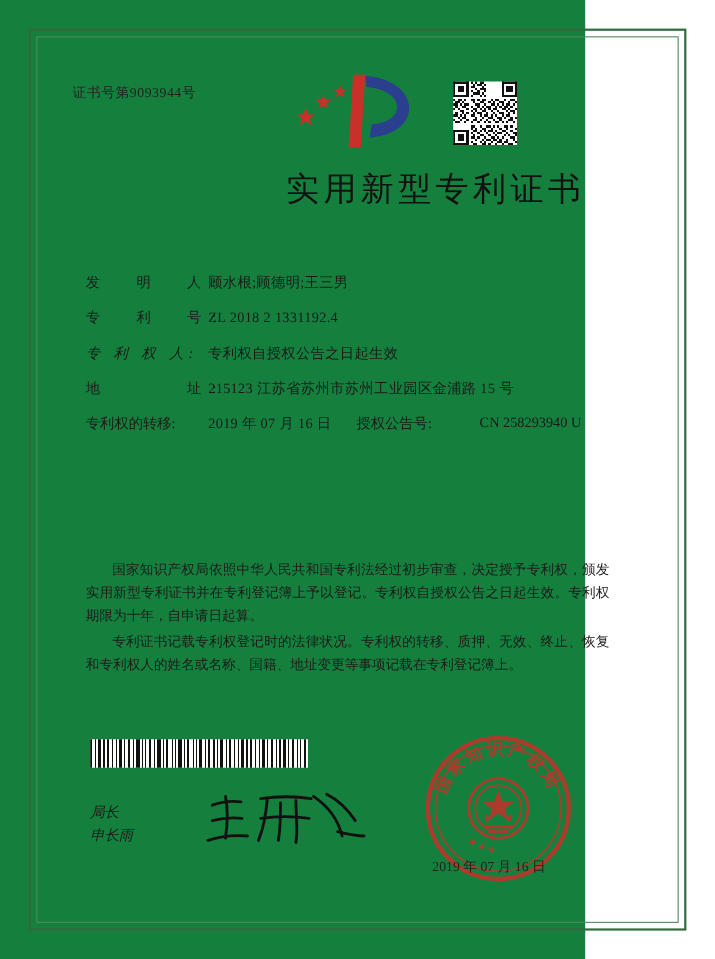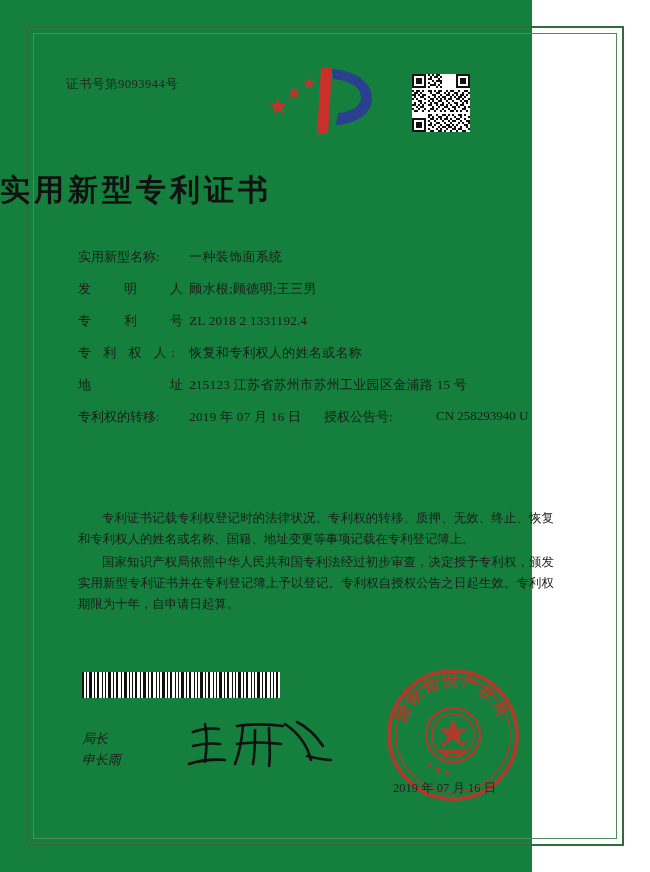--- a/index.html
+++ b/index.html
@@ -54,24 +54,24 @@
   }
   .qr {
     position: absolute;
     right: 62px; top: 74px;
     width: 58px; height: 58px;
   }
 
   .title {
     position: absolute;
     left: 0; right: 0;
-    top: 170px;
-    text-align: left;
+    top: 152px;
+    text-align: right;
     font-size: 30px;
-    font-weight: bold;
+    font-weight: normal;
     letter-spacing: 4px;
     font-family: "DejaVu Serif", serif;
     color: #111;
   }
 
   .fields {
     position: absolute;
     left: 78px;
     top: 248px;
     width: 500px;
@@ -85,20 +85,21 @@
   .field-label {
     display: inline-block;
     width: 108px;
     letter-spacing: 0px;
   }
   .field-label.spaced {
     letter-spacing: 10px;
   }
   .field-label.spaced2 {
     letter-spacing: 4.5px;
+    font-style: italic;
   }
   .field-value {
     display: inline-block;
     letter-spacing: 0.3px;
   }
   .field-row .second-label {
     position: absolute;
     left: 246px;
     top: 0;
   }
@@ -396,50 +397,46 @@
           <rect x="22" y="28" width="1" height="1"></rect>
           <rect x="25" y="28" width="2" height="1"></rect>
       </g>
     </svg>
   </div>
 
   <div class="title">实用新型专利证书</div>
 
   <div class="fields">
     <div class="field-row">
-      <span class="field-label">实用新型名称:</span>
-      <span class="field-value">一种装饰面系统</span>
-    </div>
-    <div class="field-row">
       <span class="field-label spaced">发　明　人:</span>
       <span class="field-value">顾水根;顾德明;王三男</span>
     </div>
     <div class="field-row">
       <span class="field-label spaced">专　利　号:</span>
       <span class="field-value">ZL 2018 2 1331192.4</span>
     </div>
     <div class="field-row">
       <span class="field-label spaced2">专 利 权 人:</span>
-      <span class="field-value">恢复和专利权人的姓名或名称</span>
+      <span class="field-value">专利权自授权公告之日起生效</span>
     </div>
     <div class="field-row">
       <span class="field-label spaced">地　　　址:</span>
       <span class="field-value">215123 江苏省苏州市苏州工业园区金浦路 15 号</span>
     </div>
     <div class="field-row">
       <span class="field-label">专利权的转移:</span>
       <span class="field-value">2019 年 07 月 16 日</span>
       <span class="second-label">授权公告号:</span>
       <span class="second-value">CN 258293940 U</span>
     </div>
   </div>
 
   <div class="body-text">
+    <p>国家知识产权局依照中华人民共和国专利法经过初步审查，决定授予专利权，颁发实用新型专利证书并在专利登记簿上予以登记。专利权自授权公告之日起生效。专利权期限为十年，自申请日起算。</p>
     <p>专利证书记载专利权登记时的法律状况。专利权的转移、质押、无效、终止、恢复和专利权人的姓名或名称、国籍、地址变更等事项记载在专利登记簿上。</p>
-    <p>国家知识产权局依照中华人民共和国专利法经过初步审查，决定授予专利权，颁发实用新型专利证书并在专利登记簿上予以登记。专利权自授权公告之日起生效。专利权期限为十年，自申请日起算。</p>
   </div>
 
   <div class="barcode">
     <svg viewBox="0 0 198 26" width="198" height="26" shape-rendering="crispEdges">
       <rect width="198" height="26" fill="#fdfdfb"></rect>
       <g fill="#111">
         <rect x="0" y="0" width="2" height="26"></rect>
           <rect x="4" y="0" width="1" height="26"></rect>
         <rect x="7" y="0" width="3" height="26"></rect>
           <rect x="12" y="0" width="1" height="26"></rect>

